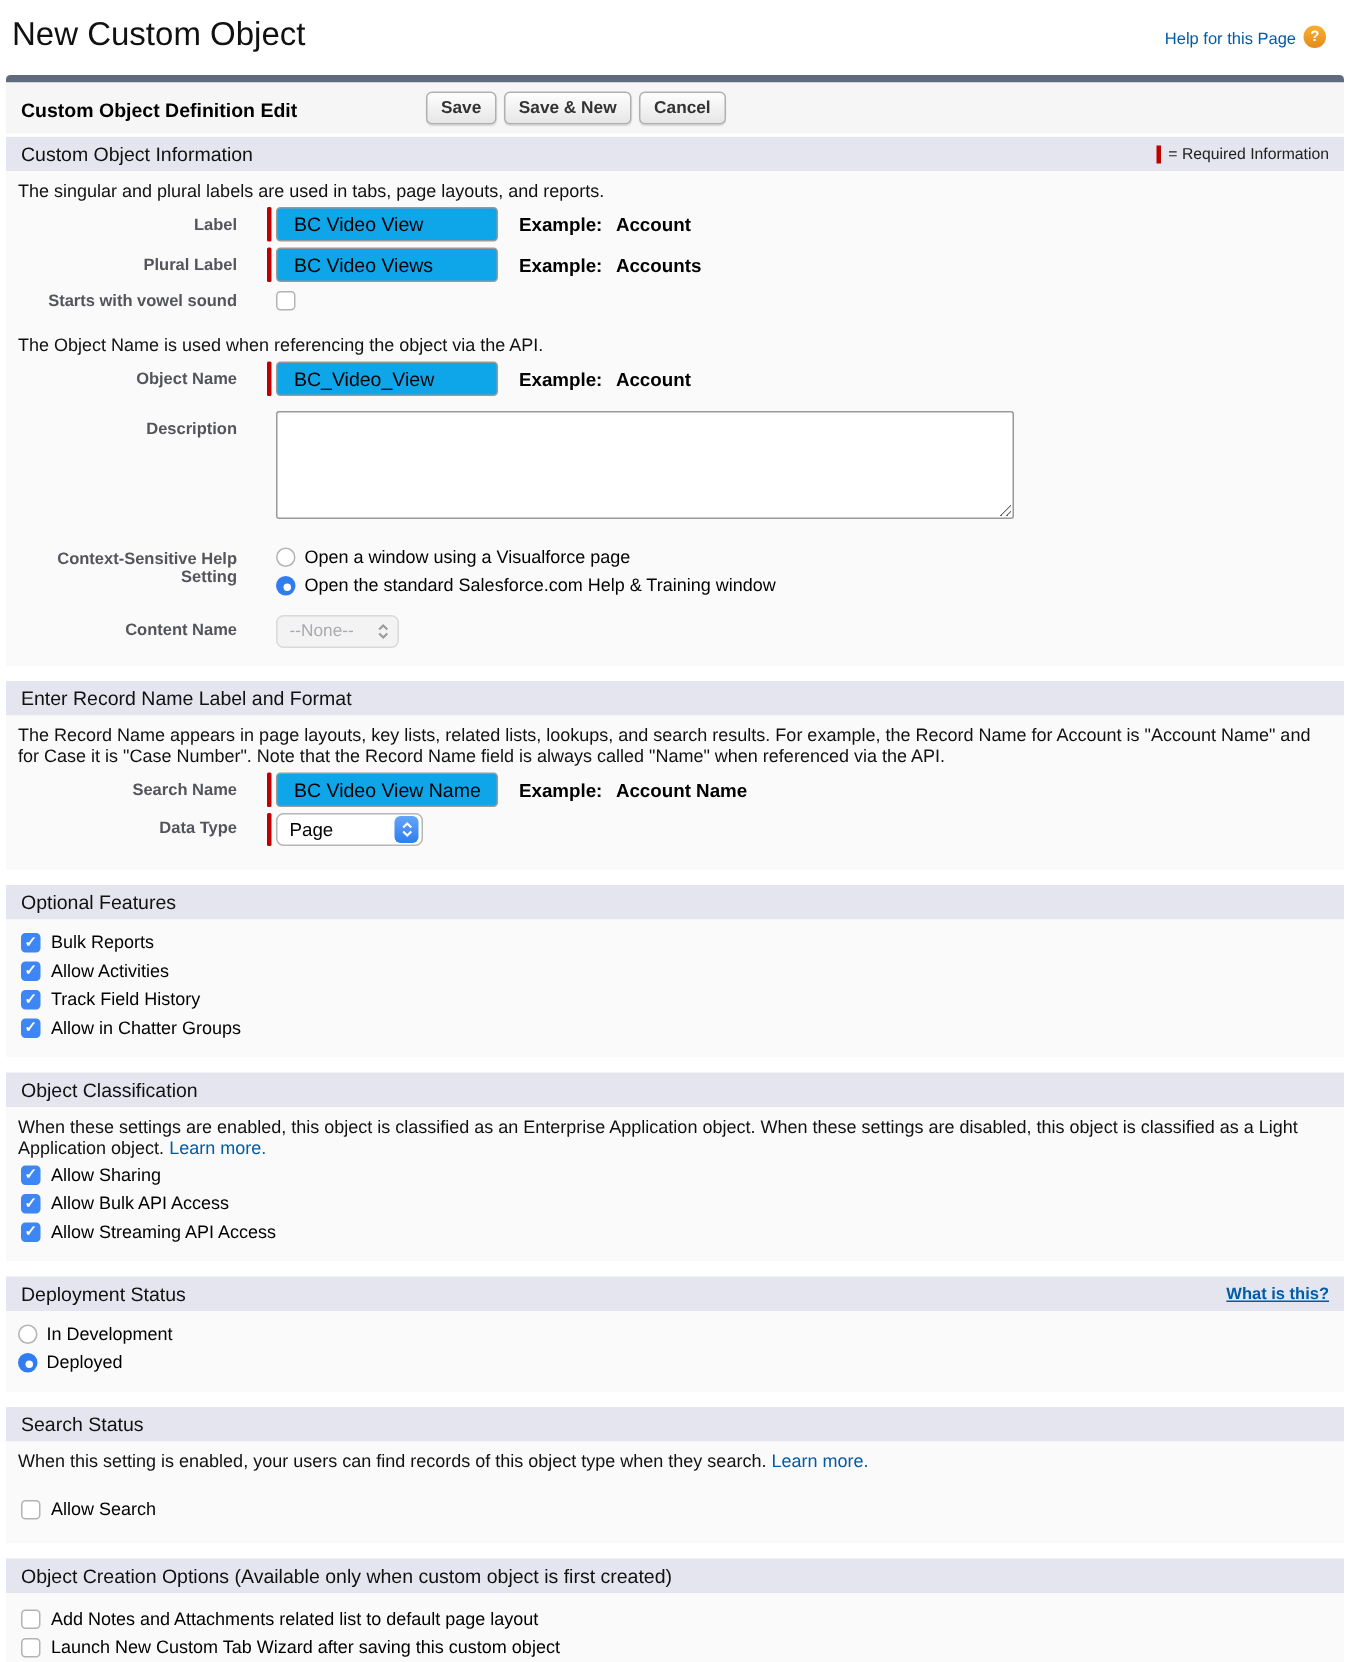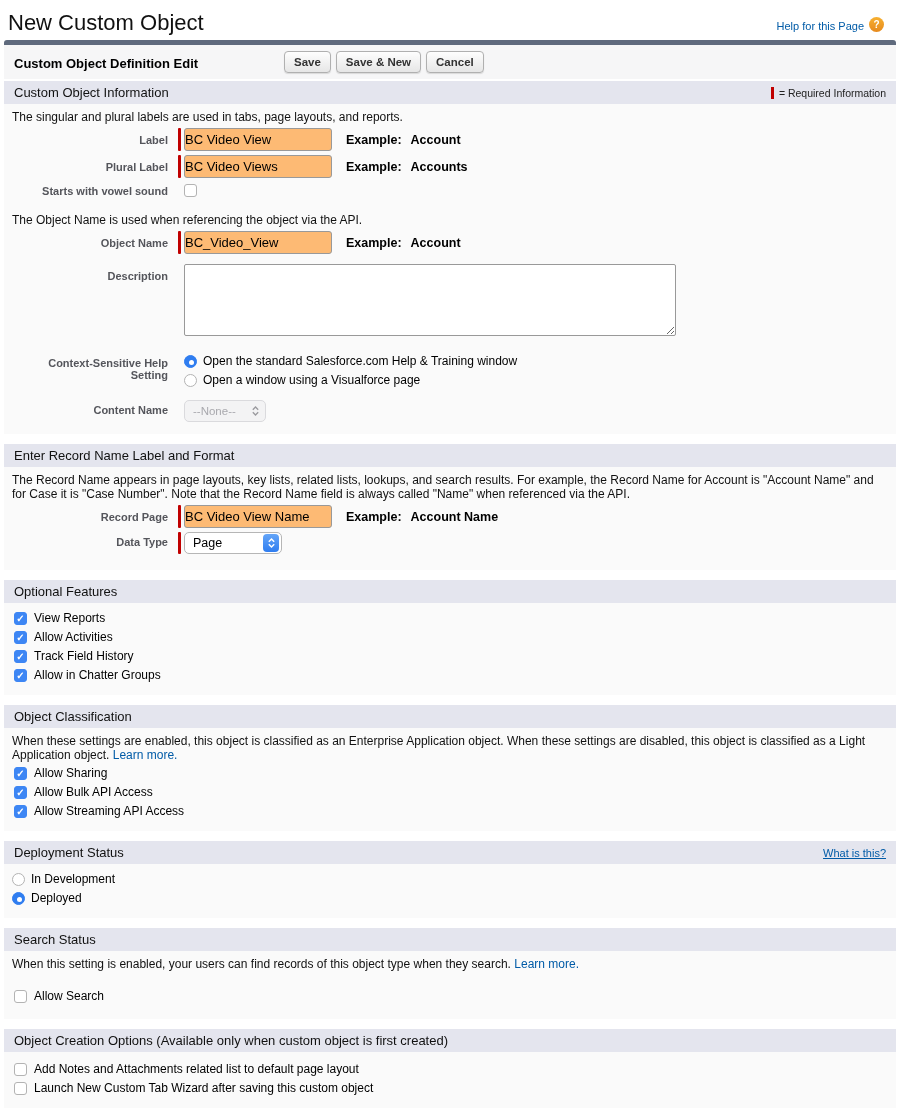--- a/index.html
+++ b/index.html
@@ -1,20 +1,20 @@
 <!DOCTYPE html>
 <html><head>
 <meta charset="utf-8">
 <style>
   * { box-sizing: border-box; margin: 0; padding: 0; }
   html,body { width: 900px; background: #fff; font-family: "Liberation Sans", sans-serif; color:#000; }
   body { height: 1108px; overflow: hidden; }
 
   
-  .page-header { position: relative; height: 40px; border-radius: 11px; }
+  .page-header { position: relative; height: 50px; border-radius: 11px; }
   .page-title { position: absolute; left: 8px; top: 10px; font-size: 22px; font-weight: 400; color:#111; }
   .help-link-wrap { position: absolute; right: 16px; top: 17px; display: flex; align-items: flex-end; gap: 5px; }
   .help-link { color: #015ba7; font-size: 11px; text-decoration: none; cursor: pointer; }
   .help-icon { width: 15px; height: 15px; border-radius: 50%; background: linear-gradient(#f7b030,#e68a1e); color: #fff;
                font-size: 10px; font-weight: bold; display: flex; align-items: center; justify-content: center; cursor: pointer; }
 
   
   .form-wrap { margin: 0 4px; }
   .topbar { height: 5px; background: #5f6a7d; border-radius: 3px 3px 0 0; }
   .toolbar { background: #f6f6f7; position: relative; padding: 7px 10px 8px; border-bottom: 2px solid #fff; }
@@ -28,29 +28,29 @@
   .sec-header { background: #e4e5ee; padding: 4px 10px; display: flex; justify-content: space-between; align-items: center; }
   .sec-title { font-size: 13px; font-weight: normal; color:#111;text-align:center; }
   .sec-body { background: #fafafa; padding: 4px 8px 8px; font-size: 12px; }
   .sec-gap { height: 10px; background: #fff; }
 
   .req-legend { display: flex; align-items: center; gap: 5px; font-size: 10.5px; font-weight: normal; color:#222; }
   .req-bar-sm { width: 3px; height: 12px; background: #c00000; }
 
   .intro { font-size: 12px; color: #111; margin: 2px 0 4px; line-height: 14px; }
   .link { color: #015ba7; cursor: pointer; text-decoration: none; }
-  .link-bold-ul { color: #015ba7; font-size: 11px; font-weight: normal; text-decoration: underline; cursor: pointer; }
+  .link-bold-ul { color: #015ba7; font-size: 11px; font-weight: bold; text-decoration: underline; cursor: pointer; }
 
   
   .field-row { display: flex; margin-bottom: 4px; }
-  .f-label { width: 166px; text-align: right; padding-right: 10px; font-size: 11px; font-weight: bold; color: #54555b; padding-top: 6px; flex-shrink: 0; }
+  .f-label { width: 166px; text-align: right; padding-right: 20px; font-size: 11px; font-weight: bold; color: #54555b; padding-top: 6px; flex-shrink: 0; }
   .f-ctrl { display: flex; align-items: flex-start; }
   .req-bar { width: 3px; background: #c00000; margin-right: 3px; border-radius: 1px; align-self: stretch; }
-  .txt { width: 148px; height: 23px; padding: 2px 0; font-size: 13px; font-family: "Liberation Sans", sans-serif;
-         border: 1px solid #999; border-radius: 3px; background:#fdba74; }
+  .txt { width: 148px; height: 23px; padding: 2px 11px; font-size: 13px; font-family: "Liberation Sans", sans-serif;
+         border: 1px solid #999; border-radius: 3px; background:#0ea5e9; }
   .example { display: flex; gap: 9px; margin-left: 14px; padding-top: 5px; font-size: 12.5px; font-weight: bold; }
   textarea.desc { width: 492px; height: 72px; border: 1px solid #999; border-radius: 2px; font-family: "Liberation Sans", sans-serif; font-size: 13px; padding: 3px 5px; resize: both; background:#fff; }
 
   
   .cb { width: 13px; height: 13px; border: 1px solid #b3b3b3; border-radius: 3px; background: #fff; flex-shrink: 0;
         display: flex; align-items: center; justify-content: center; cursor: pointer; }
   .cb.checked { background: #3d86f4; border-color: #3d86f4; }
   .cb .tick { color: #fff; font-size: 10px; font-weight: bold; line-height: 11px; }
   .radio { width: 13px; height: 13px; border: 1px solid #b3b3b3; border-radius: 50%; background: #fff; flex-shrink: 0; position: relative; cursor: pointer; }
   .radio.selected { background: #2f7df0; border-color: #2f7df0; }
@@ -152,26 +152,26 @@
       <div class="f-label">Description</div>
       <div class="f-ctrl" style="padding-left:6px">
         <textarea class="desc" style=""></textarea>
       </div>
     </div>
 
     <div class="field-row" style="margin-top:18px">
       <div class="f-label" style="padding-top:3px">Context-Sensitive Help Setting</div>
       <div style="padding-left:6px">
         <div class="radio-row">
+          <span class="radio"></span>
+          <span>Open a window using a Visualforce page</span>
+        </div>
+        <div class="radio-row">
           <span class="radio selected"></span>
           <span>Open the standard Salesforce.com Help &amp; Training window</span>
-        </div>
-        <div class="radio-row">
-          <span class="radio"></span>
-          <span>Open a window using a Visualforce page</span>
         </div>
       </div>
     </div>
 
     <div class="field-row" style="margin-top:8px">
       <div class="f-label" style="padding-top:4px">Content Name</div>
       <div class="f-ctrl" style="padding-left:6px">
         <span class="sel disabled">
           <span class="sel-text">--None--</span>
           <span class="stepper">
@@ -187,21 +187,21 @@
 
   <div class="sec-gap"></div>
 
   <div class="sec-header">
     <span class="sec-title">Enter Record Name Label and Format</span>
   </div>
   <div class="sec-body">
     <div class="intro">The Record Name appears in page layouts, key lists, related lists, lookups, and search results. For example, the Record Name for Account is "Account Name" and for Case it is "Case Number". Note that the Record Name field is always called "Name" when referenced via the API.</div>
 
     <div class="field-row">
-      <div class="f-label">Record Page</div>
+      <div class="f-label">Search Name</div>
       <div class="f-ctrl">
         <span class="req-bar"></span>
         <input class="txt" value="BC Video View Name" style="">
         <span class="example">
           <span>Example:</span>
           <span>Account Name</span>
         </span>
       </div>
     </div>
 
@@ -225,21 +225,21 @@
   <div class="sec-gap"></div>
 
   <div class="sec-header">
     <span class="sec-title">Optional Features</span>
   </div>
   <div class="sec-body" style="padding-top:8px">
     <div class="check-row">
       <span class="cb checked">
           <span class="tick">✓</span>
         </span>
-      <span>View Reports</span>
+      <span>Bulk Reports</span>
     </div>
     <div class="check-row">
       <span class="cb checked">
           <span class="tick">✓</span>
         </span>
       <span>Allow Activities</span>
     </div>
     <div class="check-row">
       <span class="cb checked">
           <span class="tick">✓</span>

